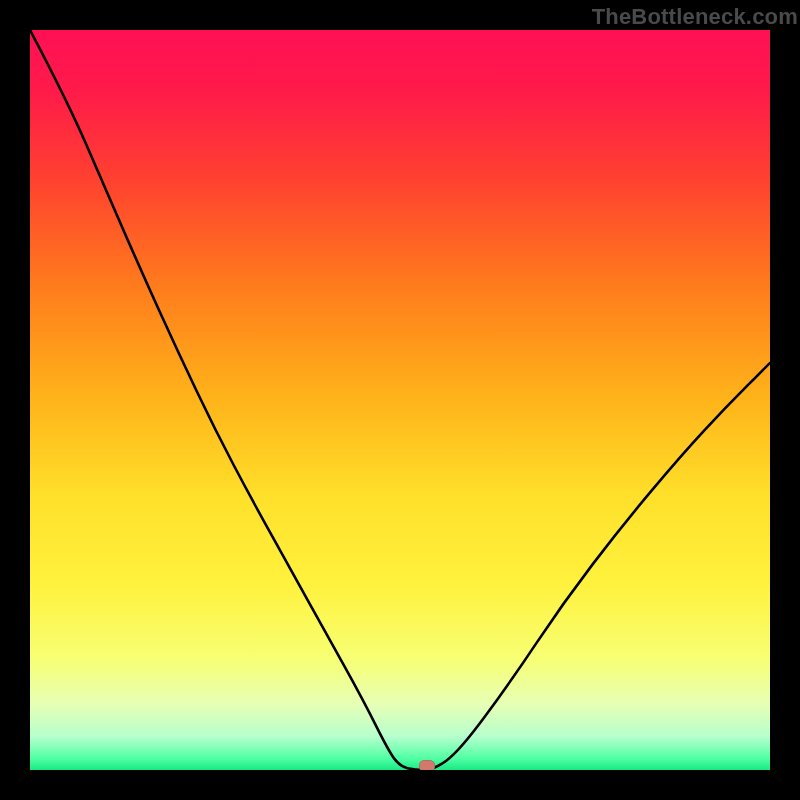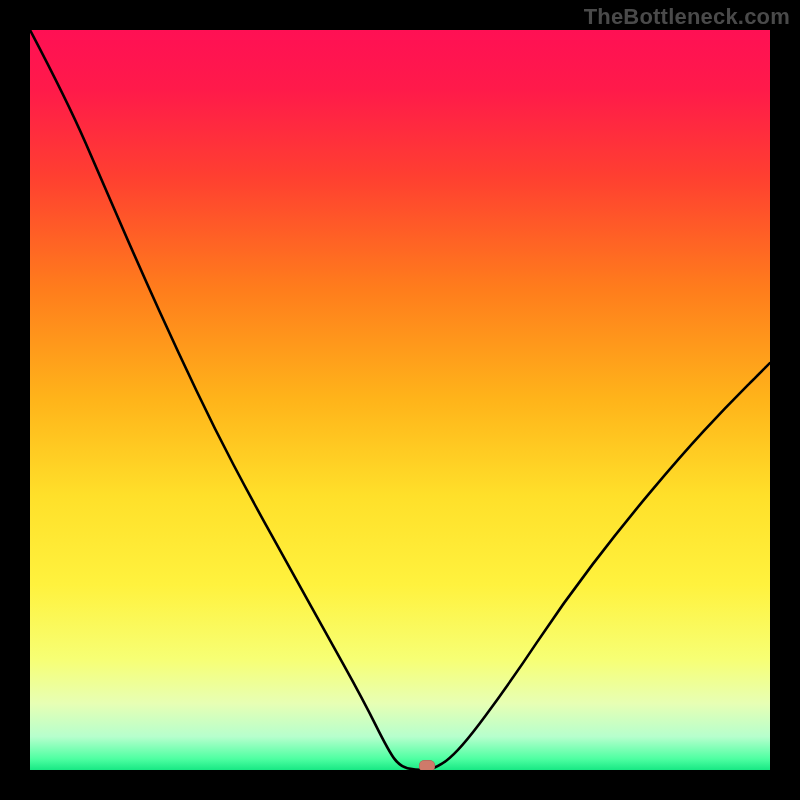--- a/index.html
+++ b/index.html
@@ -12,21 +12,21 @@
   }
   .wrap {
     position: relative;
     width: 800px;
     height: 800px;
     background: #000;
   }
   .watermark {
     position: absolute;
     top: 4px;
-    right: 10px;
+    right: 2px;
     color: #4a4a4a;
     font-size: 22px;
     font-weight: 600;
     letter-spacing: 0.2px;
     user-select: none;
   }
   .plot {
     position: absolute;
     left: 30px;
     top: 30px;

